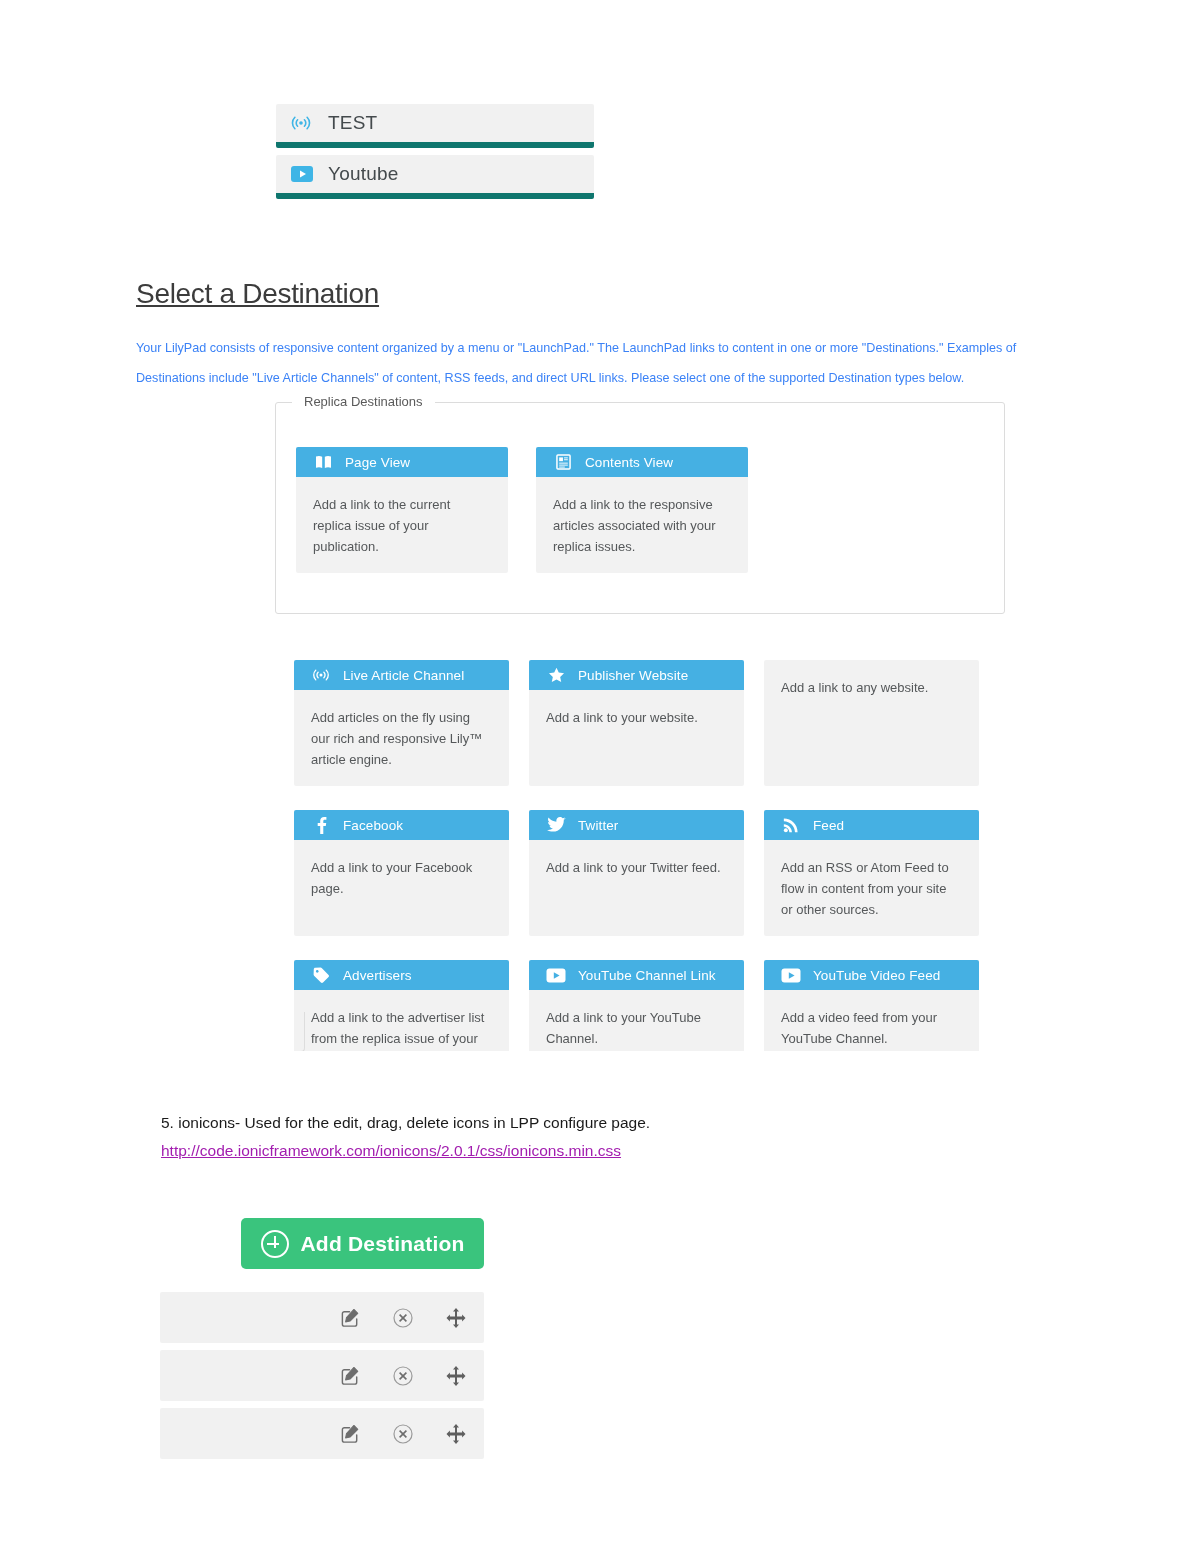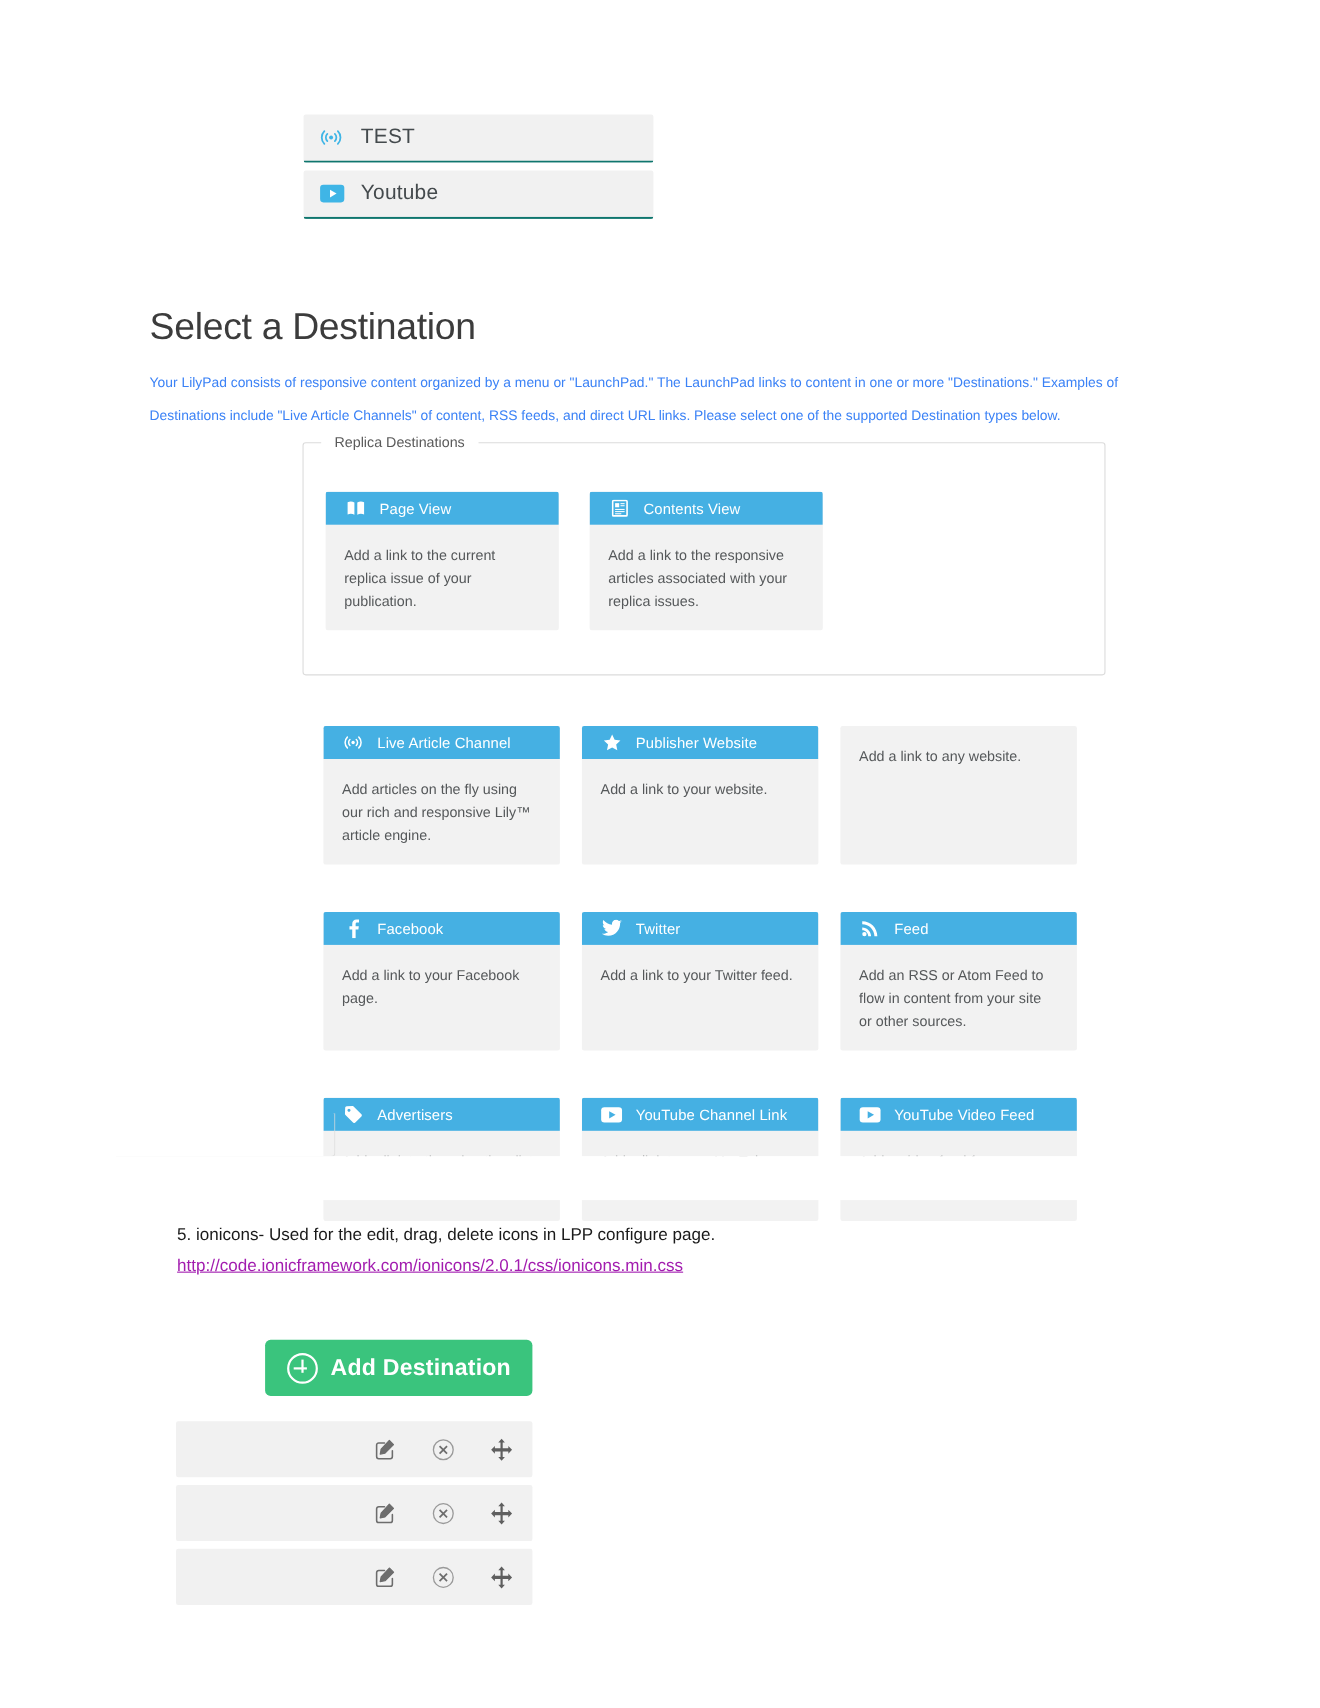--- a/index.html
+++ b/index.html
@@ -20,21 +20,21 @@
   
   #launchpad-list {
     position: absolute;
     left: 276px;
     top: 104px;
     width: 318px;
   }
   .lp-row {
     height: 44px;
     background: #f1f1f1;
-    border-bottom: 2px solid #0f766e;
+    border-bottom: 6px solid #0f766e;
     display: flex;
     align-items: center;
     padding-left: 14px;
     box-sizing: border-box;
     margin-bottom: 7px;
     border-radius: 2px;
   }
   .lp-row .lp-icon {
     width: 26px;
     height: 22px;
@@ -48,25 +48,26 @@
     font-size: 19px;
     color: #444a4d;
     letter-spacing: .2px;
   }
 
   
   #page-title {
     position: absolute;
     left: 136px;
     top: 278px;
-    font-size: 34px;
+    font-size: 28px;
     font-weight: 400;
     color: #3c3c3c;
     letter-spacing: -.3px;
     margin: 0;
+    text-decoration: underline;
   }
   #page-intro {
     position: absolute;
     left: 136px;
     top: 320px;
     width: 925px;
     font-size: 12.6px;
     line-height: 30px;
     color: #3b82f6;
   }
@@ -141,21 +142,21 @@
   .card.replica .card-body { min-height: 86px; }
 
   
   #destination-grid {
     position: absolute;
     left: 294px;
     top: 660px;
     width: 700px;
     display: grid;
     grid-template-columns: 215px 215px 215px;
-    gap: 43px 20px;
+    gap: 24px 20px;
   }
   #destination-grid .card { width: 100%; }
   #destination-grid .card-body { min-height: 82px; }
 
   
   #grid-clip {
     position: absolute;
     left: 0;
     top: 1051px;
     width: 1200px;

